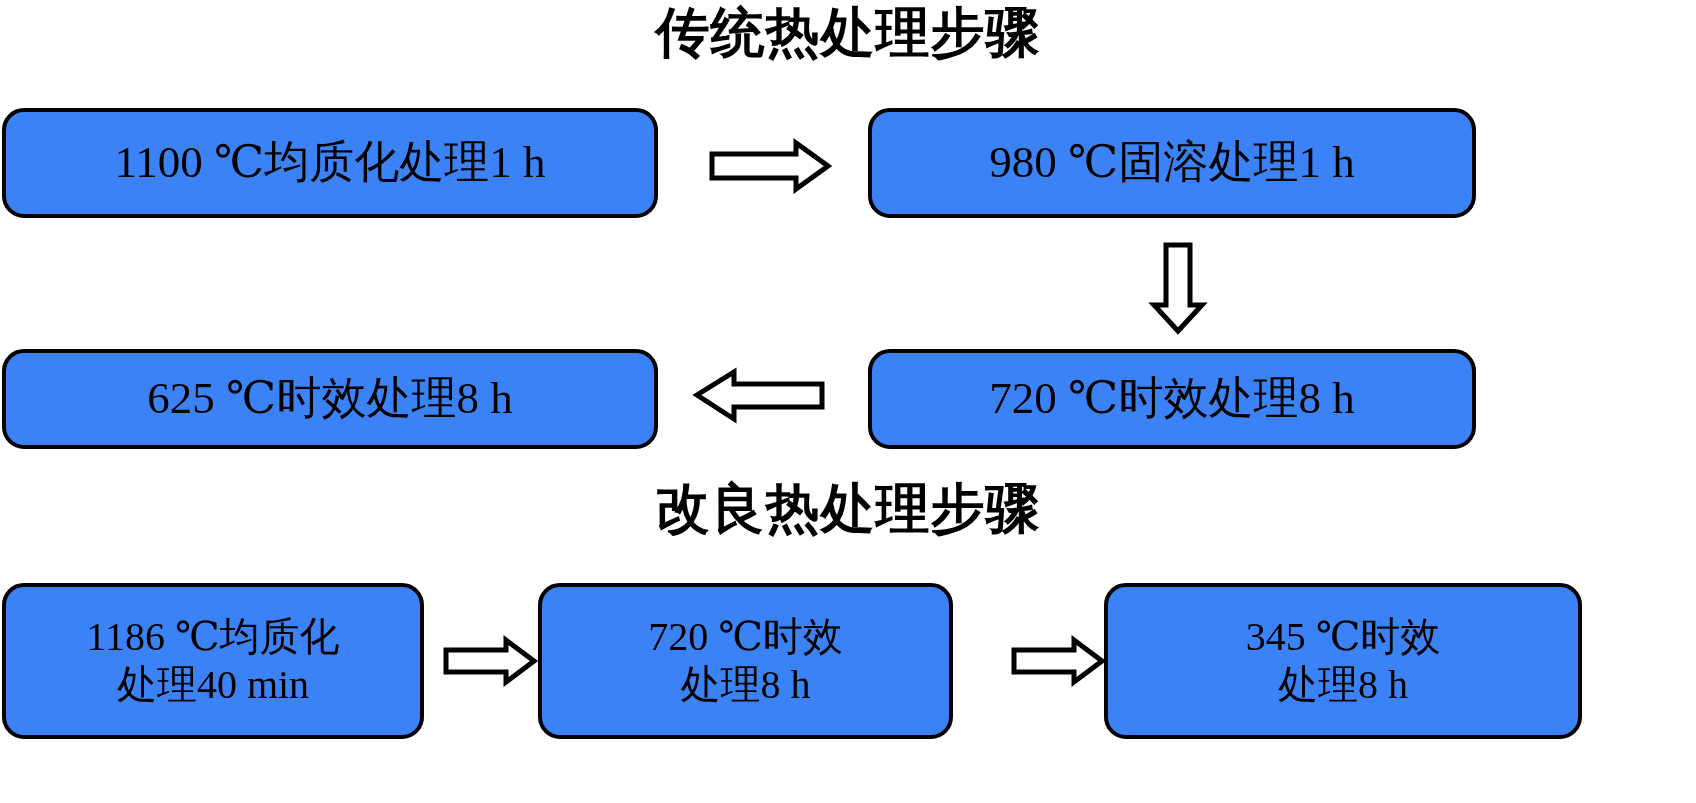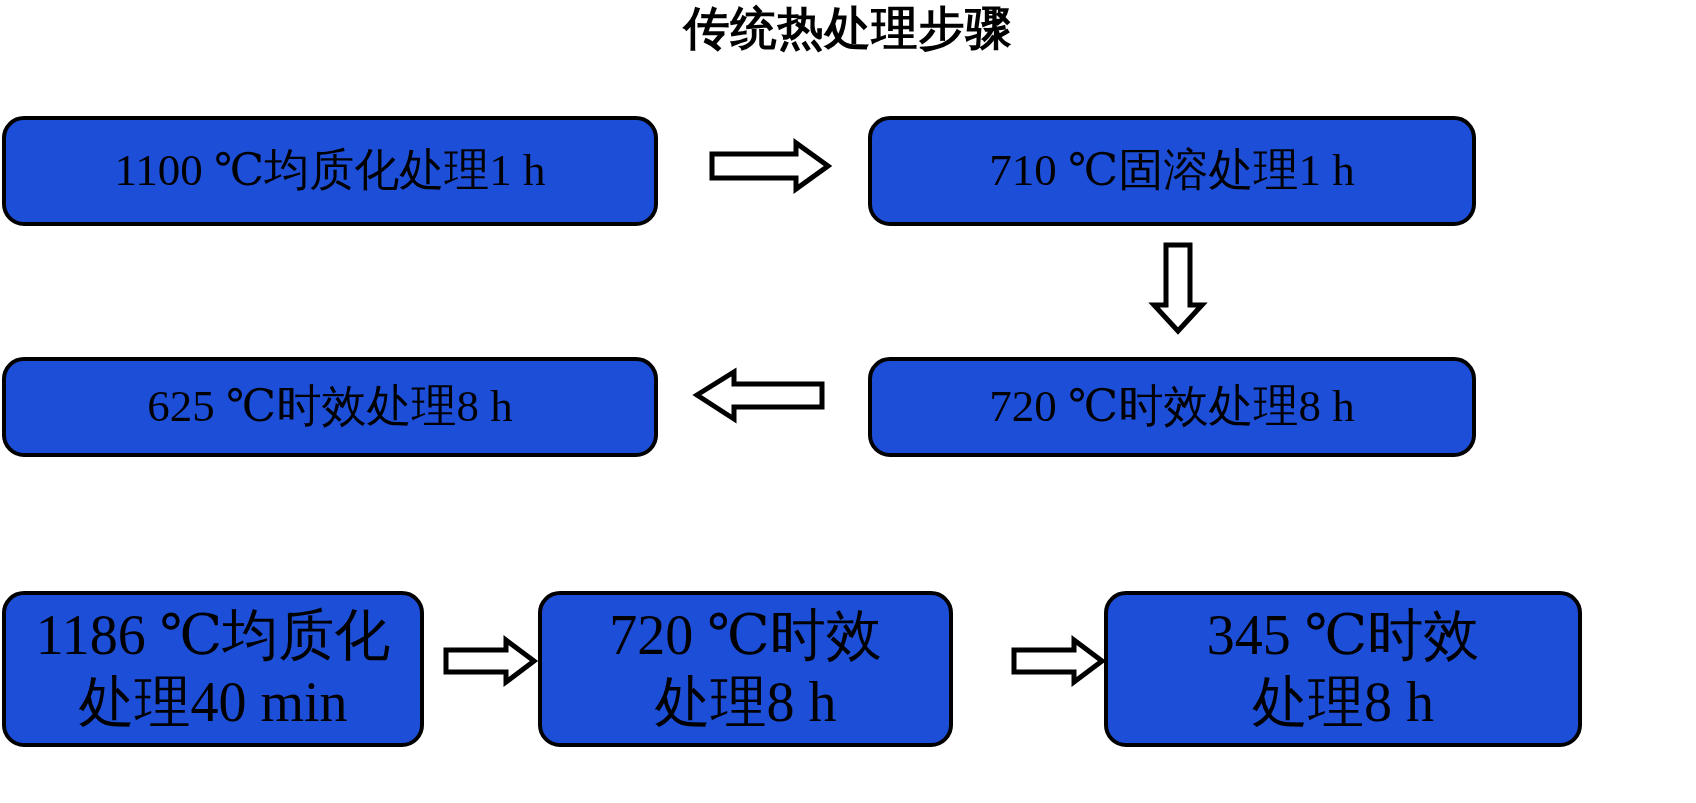--- a/index.html
+++ b/index.html
@@ -16,44 +16,43 @@
     width: 1696px;
     height: 803px;
     background: #ffffff;
     overflow: hidden;
   }
   .section-title {
     position: absolute;
     width: 100%;
     left: 0;
     text-align: center;
-    font-size: 46px;
+    font-size: 54px;
     font-weight: bold;
     letter-spacing: 1px;
     line-height: 1;
     white-space: nowrap;
   }
   .node {
     position: absolute;
     box-sizing: border-box;
     border: 4px solid #000000;
     border-radius: 22px;
-    background: #1d4ed8;
+    background: #3b82f6;
     display: flex;
     align-items: center;
     justify-content: center;
     text-align: center;
     font-size: 45px;
     line-height: 1.18;
     padding: 0 16px;
     white-space: pre-line;
-    margin-top: 8px;
   }
   .node.two-line {
-    font-size: 56px;
+    font-size: 40px;
     line-height: 1.2;
   }
   .arrow {
     position: absolute;
   }
   .arrow svg {
     display: block;
     overflow: visible;
   }
   .arrow svg polygon {
@@ -71,38 +70,39 @@
   <div class="section-title" style="top:6px;">传统热处理步骤</div>
 
   <div class="node" style="left:2px; top:108px; width:656px; height:110px;">1100 ℃均质化处理1 h</div>
 
   <div class="arrow" style="left:710px; top:140px;">
     <svg width="120" height="52" viewBox="0 0 120 52" aria-hidden="true">
       <polygon points="2,14 86,14 86,3 118,26 86,49 86,38 2,38"></polygon>
     </svg>
   </div>
 
-  <div class="node" style="left:868px; top:108px; width:608px; height:110px;">710 ℃固溶处理1 h</div>
+  <div class="node" style="left:868px; top:108px; width:608px; height:110px;">980 ℃固溶处理1 h</div>
 
   <div class="arrow" style="left:1150px; top:243px;">
     <svg width="56" height="90" viewBox="0 0 56 90" aria-hidden="true">
       <polygon points="16,2 40,2 40,62 52,62 28,88 4,62 16,62"></polygon>
     </svg>
   </div>
 
   <div class="node" style="left:868px; top:349px; width:608px; height:100px;">720 ℃时效处理8 h</div>
 
   <div class="arrow" style="left:694px; top:368px;">
     <svg width="130" height="54" viewBox="0 0 130 54" aria-hidden="true">
       <polygon points="128,16 40,16 40,4 3,27 40,51 40,39 128,39"></polygon>
     </svg>
   </div>
 
   <div class="node" style="left:2px; top:349px; width:656px; height:100px;text-align:right;">625 ℃时效处理8 h</div>
 
+  <div class="section-title" style="top:482px;">改良热处理步骤</div>
 
   <div class="node two-line" style="left:2px; top:583px; width:422px; height:156px;">1186 ℃均质化
 处理40 min</div>
 
   <div class="arrow" style="left:444px; top:637px;">
     <svg width="92" height="48" viewBox="0 0 92 48" aria-hidden="true">
       <polygon points="2,13 62,13 62,3 90,24 62,45 62,35 2,35"></polygon>
     </svg>
   </div>
 

